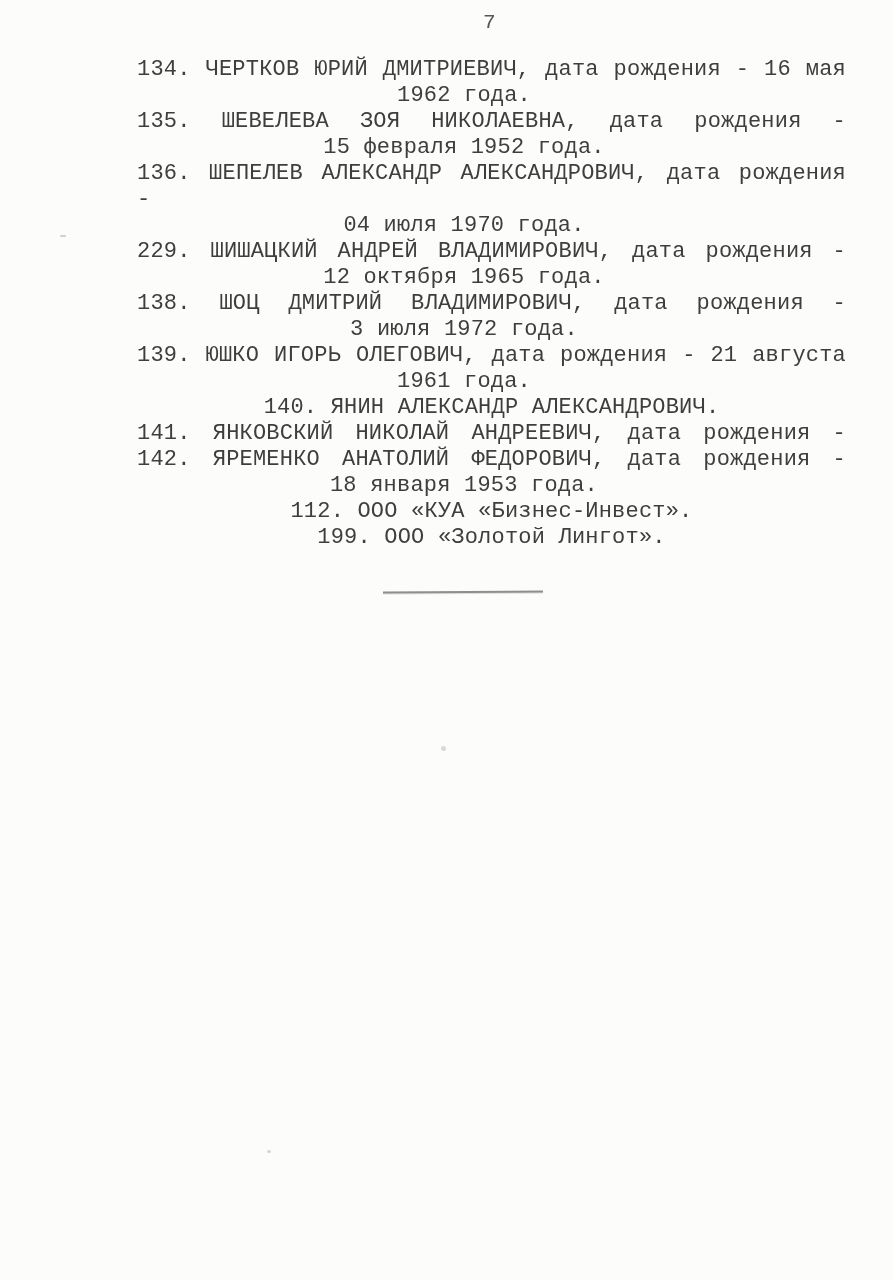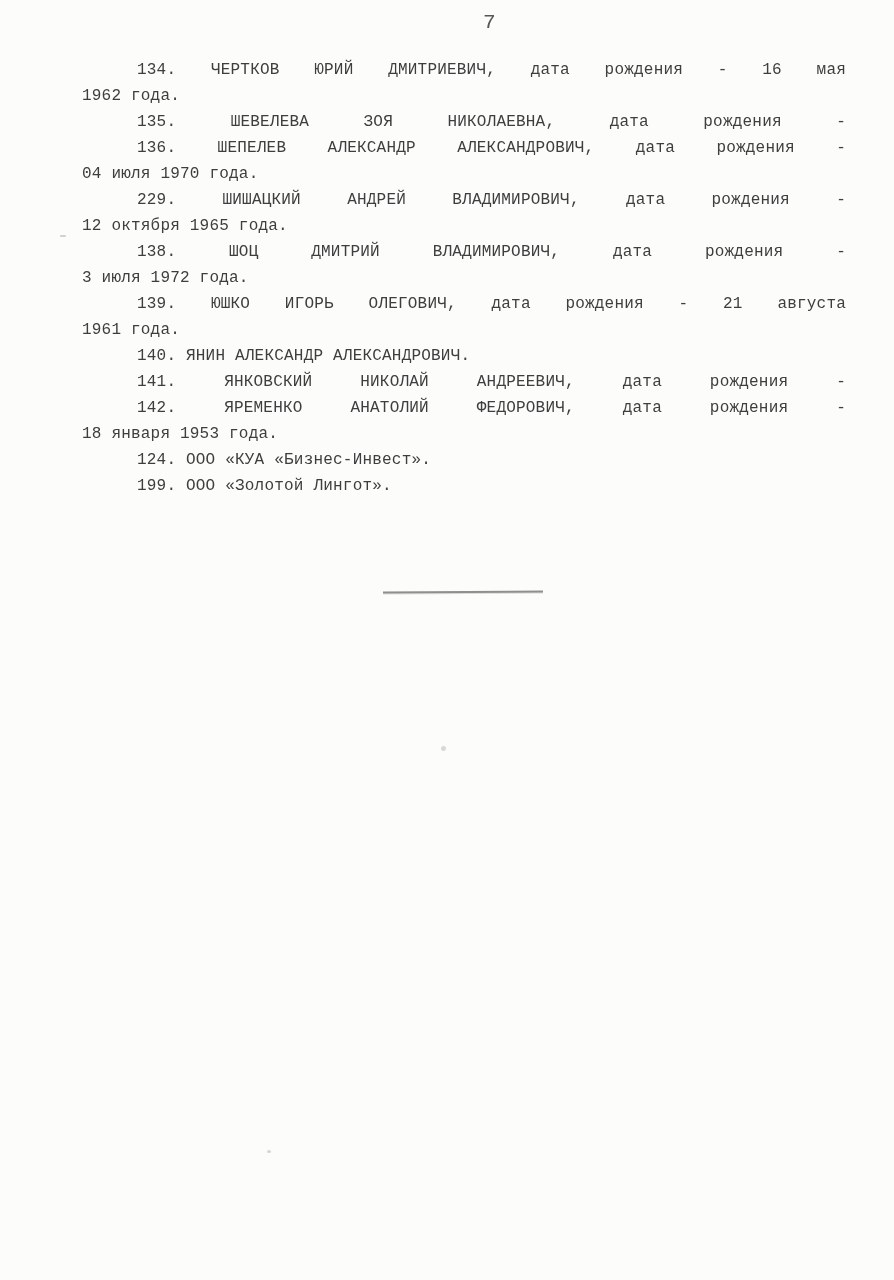--- a/index.html
+++ b/index.html
@@ -25,27 +25,27 @@
     left: 483px;
     font-size: 21px;
     line-height: 21px;
     color: #575757;
   }
   .content {
     position: absolute;
     top: 57px;
     left: 82px;
     width: 764px;
-    font-size: 16px;
+    font-size: 22px;
     line-height: 26px;
     letter-spacing: 0.2px;
   }
   .line {
     min-height: 26px;
-    text-align: left;
+    text-align: center;
     white-space: normal;
   }
   .line.indent {
     padding-left: 55px;
   }
   .line.justify {
     text-align: justify;
     text-align-last: justify;
   }
   .separator {
@@ -70,33 +70,34 @@
 <body>
 
 <div class="page">
 
   <div class="page-number">7</div>
 
   <div class="content">
     <div class="line indent justify">134. ЧЕРТКОВ ЮРИЙ ДМИТРИЕВИЧ, дата рождения - 16 мая</div>
     <div class="line">1962 года.</div>
     <div class="line indent justify">135. ШЕВЕЛЕВА ЗОЯ НИКОЛАЕВНА, дата рождения -</div>
+    <div class="line">15 февраля 1952 года.</div>
     <div class="line indent justify">136. ШЕПЕЛЕВ АЛЕКСАНДР АЛЕКСАНДРОВИЧ, дата рождения -</div>
     <div class="line">04 июля 1970 года.</div>
     <div class="line indent justify">229. ШИШАЦКИЙ АНДРЕЙ ВЛАДИМИРОВИЧ, дата рождения -</div>
     <div class="line">12 октября 1965 года.</div>
     <div class="line indent justify">138. ШОЦ ДМИТРИЙ ВЛАДИМИРОВИЧ, дата рождения -</div>
     <div class="line">3 июля 1972 года.</div>
     <div class="line indent justify">139. ЮШКО ИГОРЬ ОЛЕГОВИЧ, дата рождения - 21 августа</div>
     <div class="line">1961 года.</div>
     <div class="line indent">140. ЯНИН АЛЕКСАНДР АЛЕКСАНДРОВИЧ.</div>
     <div class="line indent justify">141. ЯНКОВСКИЙ НИКОЛАЙ АНДРЕЕВИЧ, дата рождения -</div>
     <div class="line indent justify">142. ЯРЕМЕНКО АНАТОЛИЙ ФЕДОРОВИЧ, дата рождения -</div>
     <div class="line">18 января 1953 года.</div>
-    <div class="line indent">124. ООО «КУА «Бизнес-Инвест».</div>
+    <div class="line indent">112. ООО «КУА «Бизнес-Инвест».</div>
     <div class="line indent">199. ООО «Золотой Лингот».</div>
   </div>
 
   <div class="separator"></div>
 
   <div class="speck s1"></div>
   <div class="speck s2"></div>
   <div class="speck s3"></div>
 
 </div>

